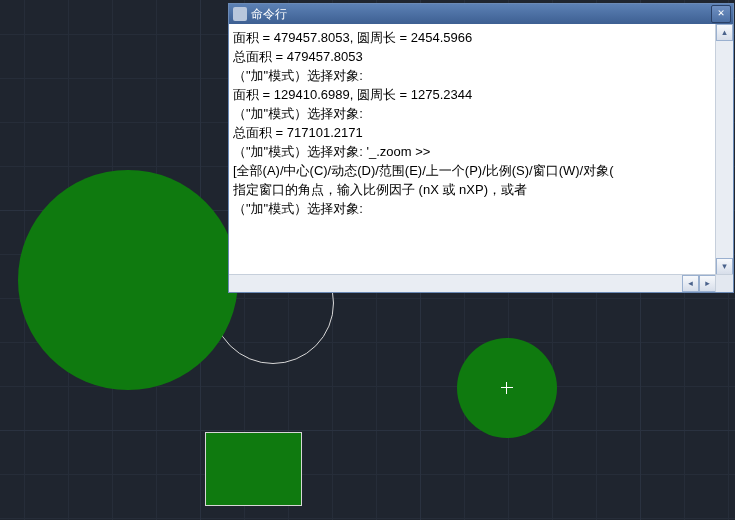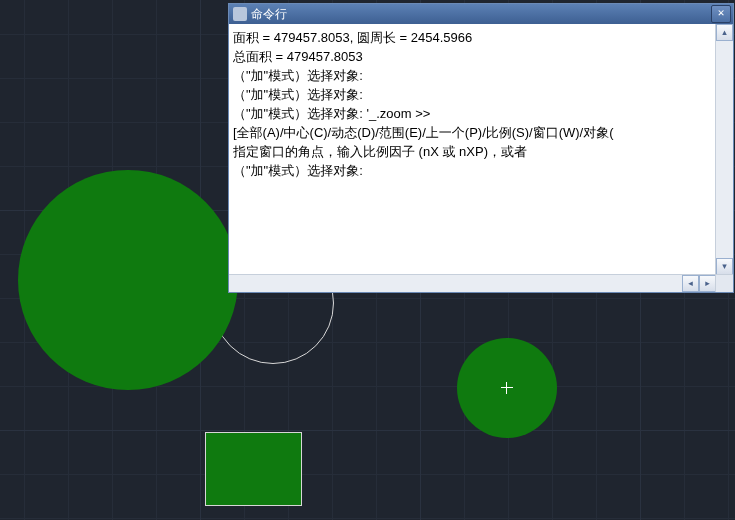--- a/index.html
+++ b/index.html
@@ -184,21 +184,23 @@
     <div class="titlebar">
       <span class="title-icon"></span>
       <span class="title-text">命令行</span>
       <span class="close-btn">✕</span>
     </div>
     <div class="textarea">
       <div class="text-wrap">
         <div class="line">面积 = 479457.8053, 圆周长 = 2454.5966</div>
         <div class="line">总面积 = 479457.8053</div>
         <div class="line">（"加"模式）选择对象:</div>
+        <div class="line">面积 = 129410.6989, 圆周长 = 1275.2344</div>
         <div class="line">（"加"模式）选择对象:</div>
+        <div class="line">总面积 = 717101.2171</div>
         <div class="line">（"加"模式）选择对象: '_.zoom &gt;&gt;</div>
         <div class="line">[全部(A)/中心(C)/动态(D)/范围(E)/上一个(P)/比例(S)/窗口(W)/对象(</div>
         <div class="line">指定窗口的角点，输入比例因子 (nX 或 nXP)，或者</div>
         <div class="line">（"加"模式）选择对象:</div>
       </div>
       <div class="vscroll">
         <div class="up">▴</div>
         <div class="down">▾</div>
       </div>
       <div class="hscroll">

